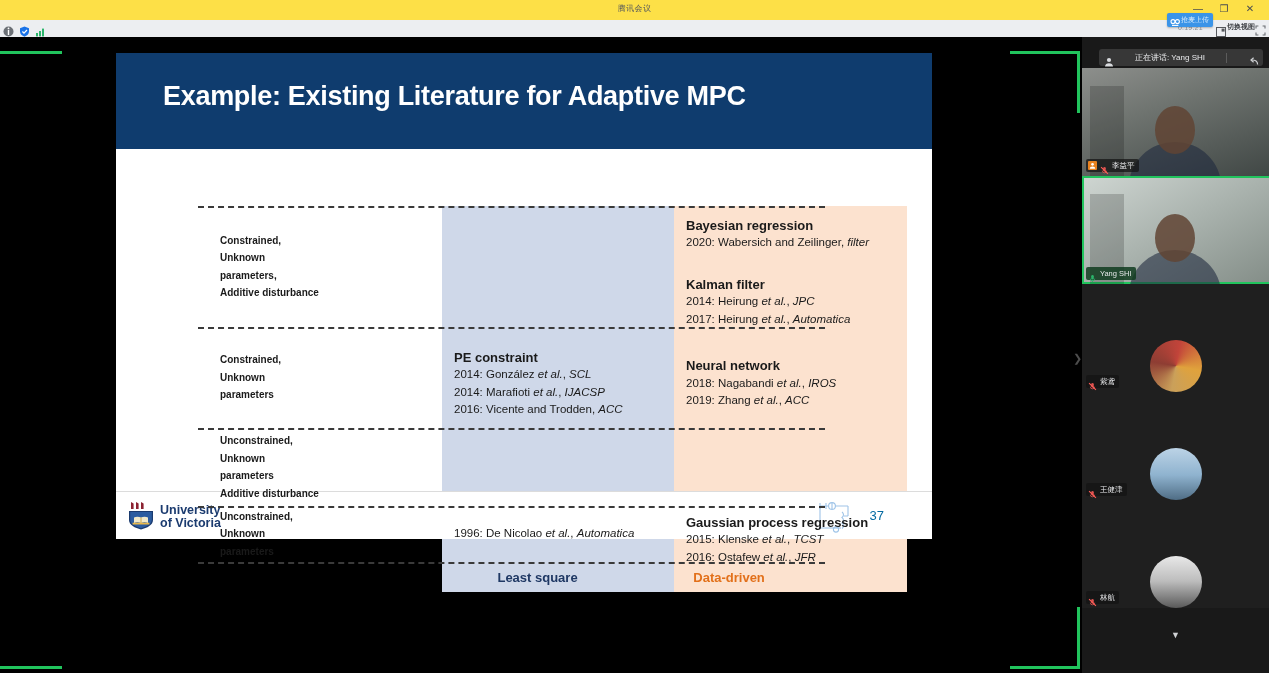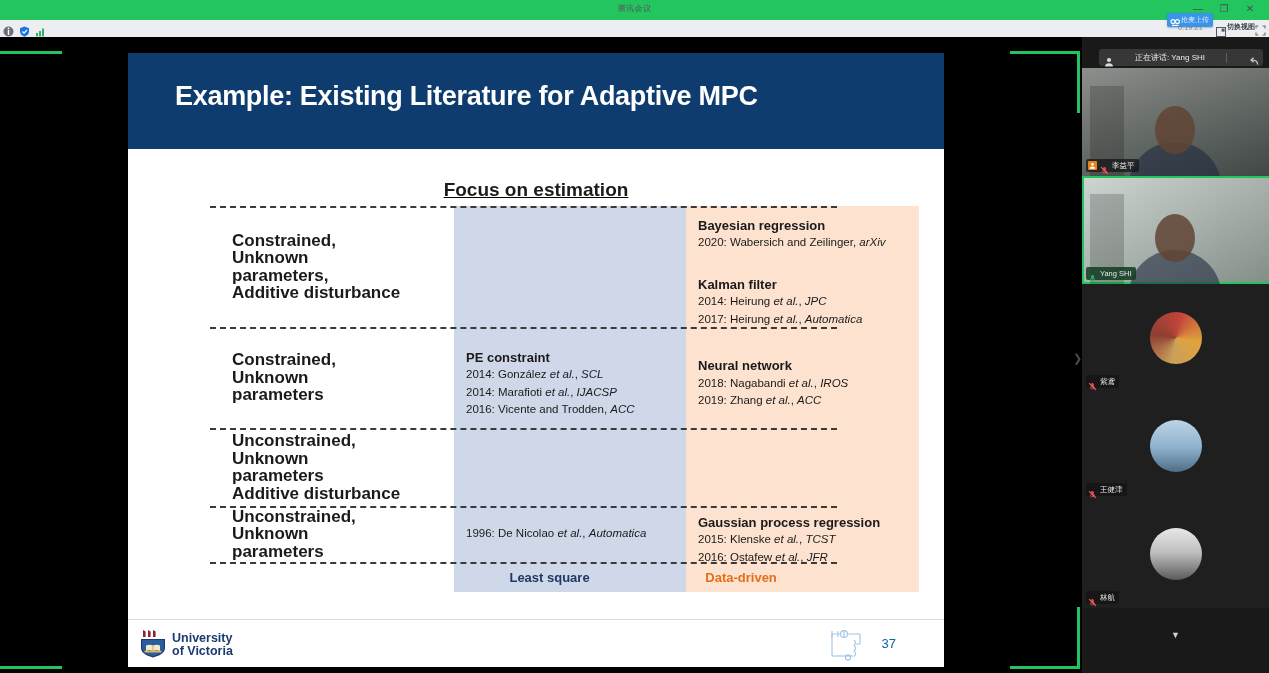--- a/index.html
+++ b/index.html
@@ -7,21 +7,21 @@
     width: 1269px; height: 673px;
     background: #000;
     font-family: "Liberation Sans", sans-serif;
     overflow: hidden;
   }
   #app { position: relative; width: 1269px; height: 673px; background: #000; }
 
   
   .os-strip {
     position: absolute; left: 0; top: 0; width: 1269px; height: 20px;
-    background: #22c55e;
+    background: #fde047;
   }
   .os-title {
     position: absolute; left: 0; top: 3px; width: 1269px;
     text-align: center; font-size: 8px; color: #55585c;
     letter-spacing: .4px;
   }
   .os-strip2 {
     position: absolute; left: 0; top: 20px; width: 1269px; height: 17px;
     background: #eceef1;
   }
@@ -67,24 +67,23 @@
   .fullscr-ic {
     position: absolute; left: 1255px; top: 22px;
     width: 10px; height: 10px; color: #6a6e73;
   }
 
   
   .gm { position: absolute; background: #21c45d; z-index: 6; }
 
   
   .slide {
-    position: absolute; left: 128px; top: 53px;
-    width: 816px; height: 614px; background: #fff;
+    position: absolute; left: 116px; top: 53px;
+    width: 816px; height: 486px; background: #fff;
     z-index: 4;
-    text-decoration: underline;
   }
   .slide-hdr {
     height: 96px; background: #0f3c6e; position: relative;
   }
   .slide-title {
     position: absolute; left: 47px; top: 28px;
     font-size: 27px; font-weight: bold; color: #fff;
     letter-spacing: -.3px;
   }
   .slide-sub {
@@ -104,21 +103,21 @@
   .trow { position: relative; display: flex; z-index: 2; }
   .dash {
     position: absolute; left: 0; width: 627px; height: 0;
     border-top: 2px dashed #3a3a3a; z-index: 3;
   }
   .c1 { width: 244px; padding: 0 0 0 22px; }
   .c2 { width: 232px; padding: 0 6px 0 12px; }
   .c3 { width: 151px; padding: 0 4px 0 12px; }
 
   .cat {
-    font-size: 17px; font-weight: bold; color: #1a1a1a;
+    font-size: 10px; font-weight: bold; color: #1a1a1a;
     line-height: 17.5px;
   }
   .hd {
     font-size: 13px; font-weight: bold; color: #1a1a1a;
     line-height: 17.5px; white-space: nowrap; margin-top: 12px;
   }
   .ref {
     font-size: 11.5px; color: #1a1a1a; line-height: 17.5px;
     white-space: nowrap;
   }
@@ -186,21 +185,21 @@
   .nm { font-size: 7.5px; color: #e6e7e9; white-space: nowrap; }
   .mic-ic { width: 9px; height: 9px; }
   .host-chip {
     width: 9px; height: 9px; background: #e8821f;
     border-radius: 1px; display: flex; align-items: center; justify-content: center;
   }
 
   .avatar-tile {
     position: absolute; left: 0; width: 187px; height: 108px;
     background: #1f1f1f;
-    display: flex; align-items: center; justify-content: center;
+    display: flex; align-items: flex-end; justify-content: center;
   }
   .av {
     width: 52px; height: 52px; border-radius: 50%;
     overflow: hidden; position: relative;
   }
   .tile-sep {
     position: absolute; left: 0; width: 187px; height: 1px;
     background: #262626;
   }
 
@@ -286,37 +285,36 @@
   <div class="gm" style="left:1077px;bottom:4px;width:3px;height:62px;"></div>
 
   <div class="collapse-arrow">❯</div>
 
   <div class="slide">
 
     <div class="slide-hdr">
       <div class="slide-title">Example: Existing Literature for Adaptive MPC</div>
     </div>
 
-    <div class="slide-sub">Focus on estimation</div>
 
     <div class="tbl" id="tbl">
         <div class="tband band-ls" style="height:386px"></div>
         <div class="tband band-dd" style="height:386px"></div>
         <div class="dash" style="top:0px"></div>
         <div class="trow" style="height:121px;align-items:center">
           <div class="c1">
             <div class="cat">Constrained,</div>
             <div class="cat">Unknown</div>
             <div class="cat">parameters,</div>
             <div class="cat">Additive disturbance</div>
           </div>
           <div class="c2"></div>
           <div class="c3">
             <div class="hd">Bayesian regression</div>
-            <div class="ref">2020: Wabersich and Zeilinger, <i>arXiv</i></div>
+            <div class="ref">2020: Wabersich and Zeilinger, <i>filter</i></div>
             <div class="spacer"></div>
             <div class="hd">Kalman filter</div>
             <div class="ref">2014: Heirung <i>et al.</i>, <i>JPC</i></div>
             <div class="ref">2017: Heirung <i>et al.</i>, <i>Automatica</i></div>
           </div>
         </div>
         <div class="dash" style="top:121px"></div>
         <div class="trow" style="height:101px;align-items:center">
           <div class="c1">
             <div class="cat">Constrained,</div>

